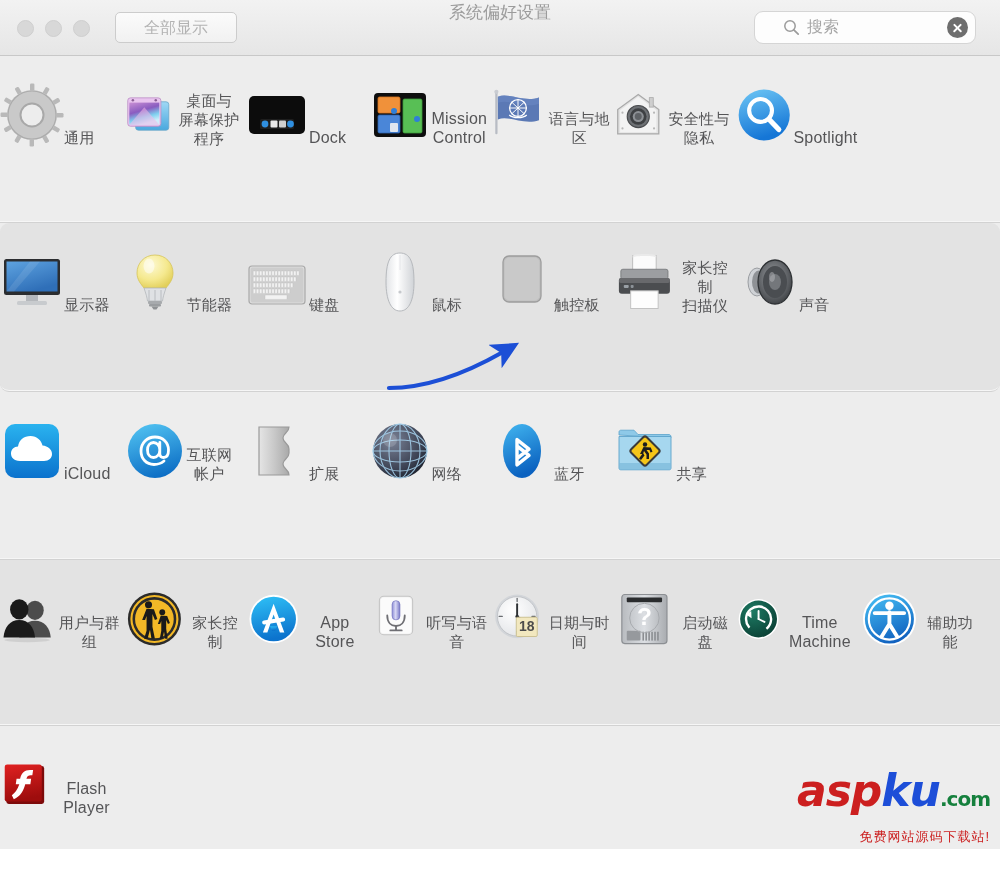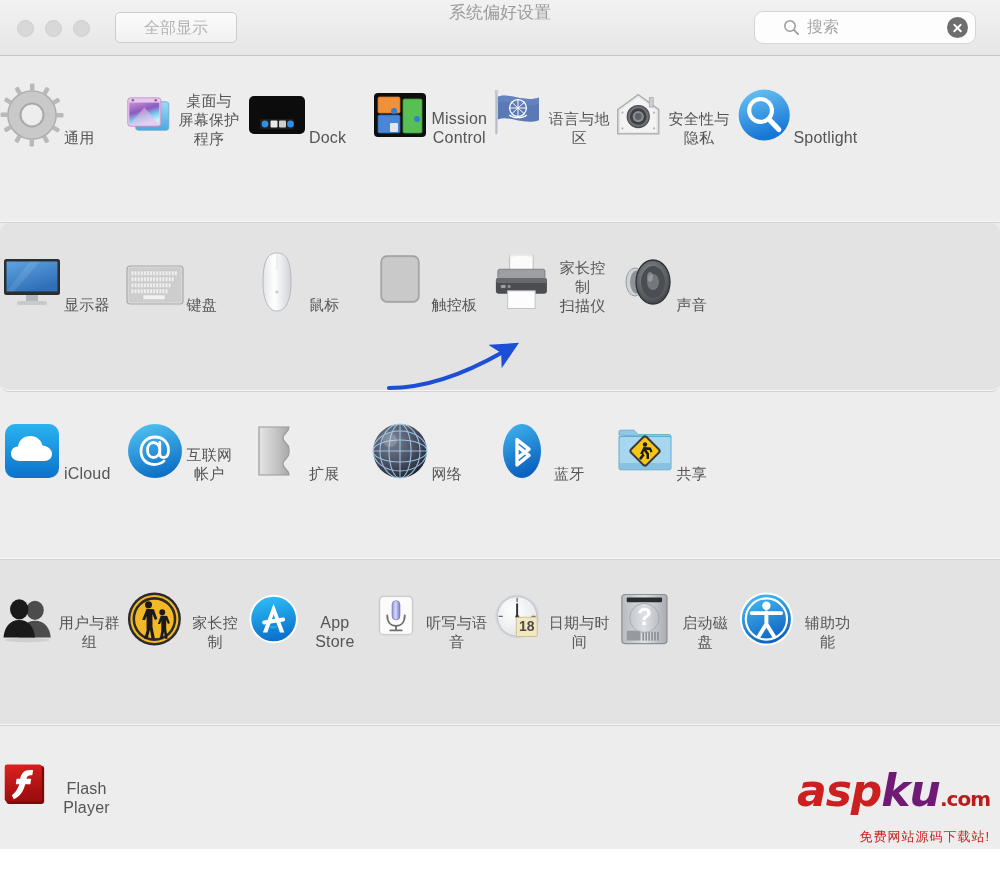--- a/index.html
+++ b/index.html
@@ -170,22 +170,22 @@
     line-height: 1;
   }
   .wm-main {
     font-family: "DejaVu Sans", sans-serif;
     font-size: 44px;
     font-weight: bold;
     font-style: italic;
     letter-spacing: -1px;
   }
   .wm-asp { color: #cc1f1f; margin-left: 29px; }
-  .wm-ku  { color: #701a75; }
-  .wm-com { color: #b91c1c; font-size: 20px; font-style: normal; font-weight: bold;}
+  .wm-ku  { color: #1d4ed8; }
+  .wm-com { color: #15803d; font-size: 20px; font-style: normal; font-weight: bold;}
   .wm-sub {
     margin-top: 17px;
     font-size: 13px;
     color: #cc1f1f;
     letter-spacing: 1px;
   }
 </style>
 </head>
 <body>
 
@@ -335,20 +335,39 @@
                 <stop offset="1" stop-color="#2f6fb8"></stop>
               </linearGradient>
             </defs>
             <rect x="4" y="9" width="56" height="36" rx="2.5" fill="#2b2d30"></rect>
             <rect x="6.5" y="11.5" width="51" height="30" fill="url(#dpG)"></rect>
             <path d="M6.5 41.5 L30 11.5 L40 11.5 L14 41.5 Z" fill="#ffffff" opacity="0.1"></path>
             <rect x="26" y="45" width="12" height="7" fill="#b5b8bc"></rect>
             <rect x="17" y="51" width="30" height="4" rx="1.6" fill="#c8cbce"></rect>
           </svg>
           <div class="plabel">显示器</div>
+        </div>
+        <div class="pane">
+          <svg class="glyph" viewBox="0 0 64 64">
+            <defs>
+              <radialGradient id="bulbG" cx="0.38" cy="0.3" r="0.75">
+                <stop offset="0" stop-color="#fdf9d4"></stop>
+                <stop offset="0.6" stop-color="#f5e98f"></stop>
+                <stop offset="1" stop-color="#e2cf5a"></stop>
+              </radialGradient>
+            </defs>
+            <path d="M32 5 C43 5 50 13.5 50 23 C50 30 46 34 43 38 L21 38 C18 34 14 30 14 23 C14 13.5 21 5 32 5 Z" fill="url(#bulbG)" stroke="#d6c457" stroke-width="0.8"></path>
+            <path d="M21 38 C23 44 24 47 24.5 51 L39.5 51 C40 47 41 44 43 38 Z" fill="#dfe1e4" stroke="#b4b7bb" stroke-width="0.8"></path>
+            <path d="M26 40 L26 51 M32 40 L32 51 M38 40 L38 51" stroke="#b9bcc0" stroke-width="1"></path>
+            <rect x="25" y="51" width="14" height="3" rx="1" fill="#a7aaad"></rect>
+            <rect x="26" y="54" width="12" height="2.5" rx="1" fill="#9a9da0"></rect>
+            <path d="M28.5 56.5 L35.5 56.5 L33.5 59.5 L30.5 59.5 Z" fill="#8e9194"></path>
+            <ellipse cx="26" cy="16" rx="5.5" ry="7.5" fill="#ffffff" opacity="0.5"></ellipse>
+          </svg>
+          <div class="plabel">节能器</div>
         </div>
         <div class="pane">
           <svg class="glyph" viewBox="0 0 64 64">
             <rect x="4" y="16" width="56" height="38" rx="3" fill="#dcdcdc" stroke="#a9a9a9" stroke-width="1.2"></rect>
             <rect x="5.6" y="17.6" width="52.8" height="34.8" rx="2.2" fill="#cdcdcd"></rect>
             <rect x="8.2" y="21" width="2.5" height="4.4" rx="0.5" fill="#f2f2f2" stroke="#bcbcbc" stroke-width="0.35"></rect>
             <rect x="11.299999999999999" y="21" width="2.5" height="4.4" rx="0.5" fill="#f2f2f2" stroke="#bcbcbc" stroke-width="0.35"></rect>
             <rect x="14.399999999999999" y="21" width="2.5" height="4.4" rx="0.5" fill="#f2f2f2" stroke="#bcbcbc" stroke-width="0.35"></rect>
             <rect x="17.5" y="21" width="2.5" height="4.4" rx="0.5" fill="#f2f2f2" stroke="#bcbcbc" stroke-width="0.35"></rect>
             <rect x="20.6" y="21" width="2.5" height="4.4" rx="0.5" fill="#f2f2f2" stroke="#bcbcbc" stroke-width="0.35"></rect>
@@ -656,20 +675,37 @@
               <rect x="45" y="45" width="1.6" height="9"></rect>
             </g>
             <circle cx="32" cy="31" r="15" fill="none" stroke="#a6a9ad" stroke-width="1"></circle>
             <text x="32" y="38" font-family="Liberation Sans, sans-serif" font-size="25" font-weight="bold" fill="#ffffff" text-anchor="middle">?</text>
           </svg>
           <div class="plabel">启动磁盘</div>
         </div>
         <div class="pane">
           <svg class="glyph" viewBox="0 0 64 64">
             <defs>
+              <radialGradient id="tmG" cx="0.35" cy="0.3" r="0.8">
+                <stop offset="0" stop-color="#1d7a63"></stop>
+                <stop offset="1" stop-color="#0a3e33"></stop>
+              </radialGradient>
+            </defs>
+            <circle cx="32" cy="32" r="27" fill="#ffffff"></circle>
+            <circle cx="32" cy="32" r="25" fill="url(#tmG)"></circle>
+            <circle cx="32" cy="32" r="17" fill="none" stroke="#ffffff" stroke-width="3.2" stroke-dasharray="80 25" transform="rotate(140 32 32)"></circle>
+            <path d="M15 26 L22 21 L22.5 31 Z" fill="#ffffff"></path>
+            <line x1="32" y1="32" x2="32" y2="21" stroke="#ffffff" stroke-width="2.6" stroke-linecap="round"></line>
+            <line x1="32" y1="32" x2="40" y2="36" stroke="#ffffff" stroke-width="2.6" stroke-linecap="round"></line>
+          </svg>
+          <div class="plabel en">Time Machine</div>
+        </div>
+        <div class="pane">
+          <svg class="glyph" viewBox="0 0 64 64">
+            <defs>
               <linearGradient id="acG" x1="0.2" y1="0" x2="0.6" y2="1">
                 <stop offset="0" stop-color="#45bdf3"></stop>
                 <stop offset="1" stop-color="#0f5fbe"></stop>
               </linearGradient>
             </defs>
             <circle cx="32" cy="32" r="27" fill="#ffffff"></circle>
             <circle cx="32" cy="32" r="25" fill="url(#acG)"></circle>
             <circle cx="32" cy="32" r="21" fill="none" stroke="#ffffff" stroke-width="2.2"></circle>
             <circle cx="32" cy="18.5" r="4.3" fill="#ffffff"></circle>
             <path d="M17 26 L47 26 M32 25 L32 38 M32 37 L24 50 M32 37 L40 50" stroke="#ffffff" stroke-width="4" stroke-linecap="round" fill="none"></path>

